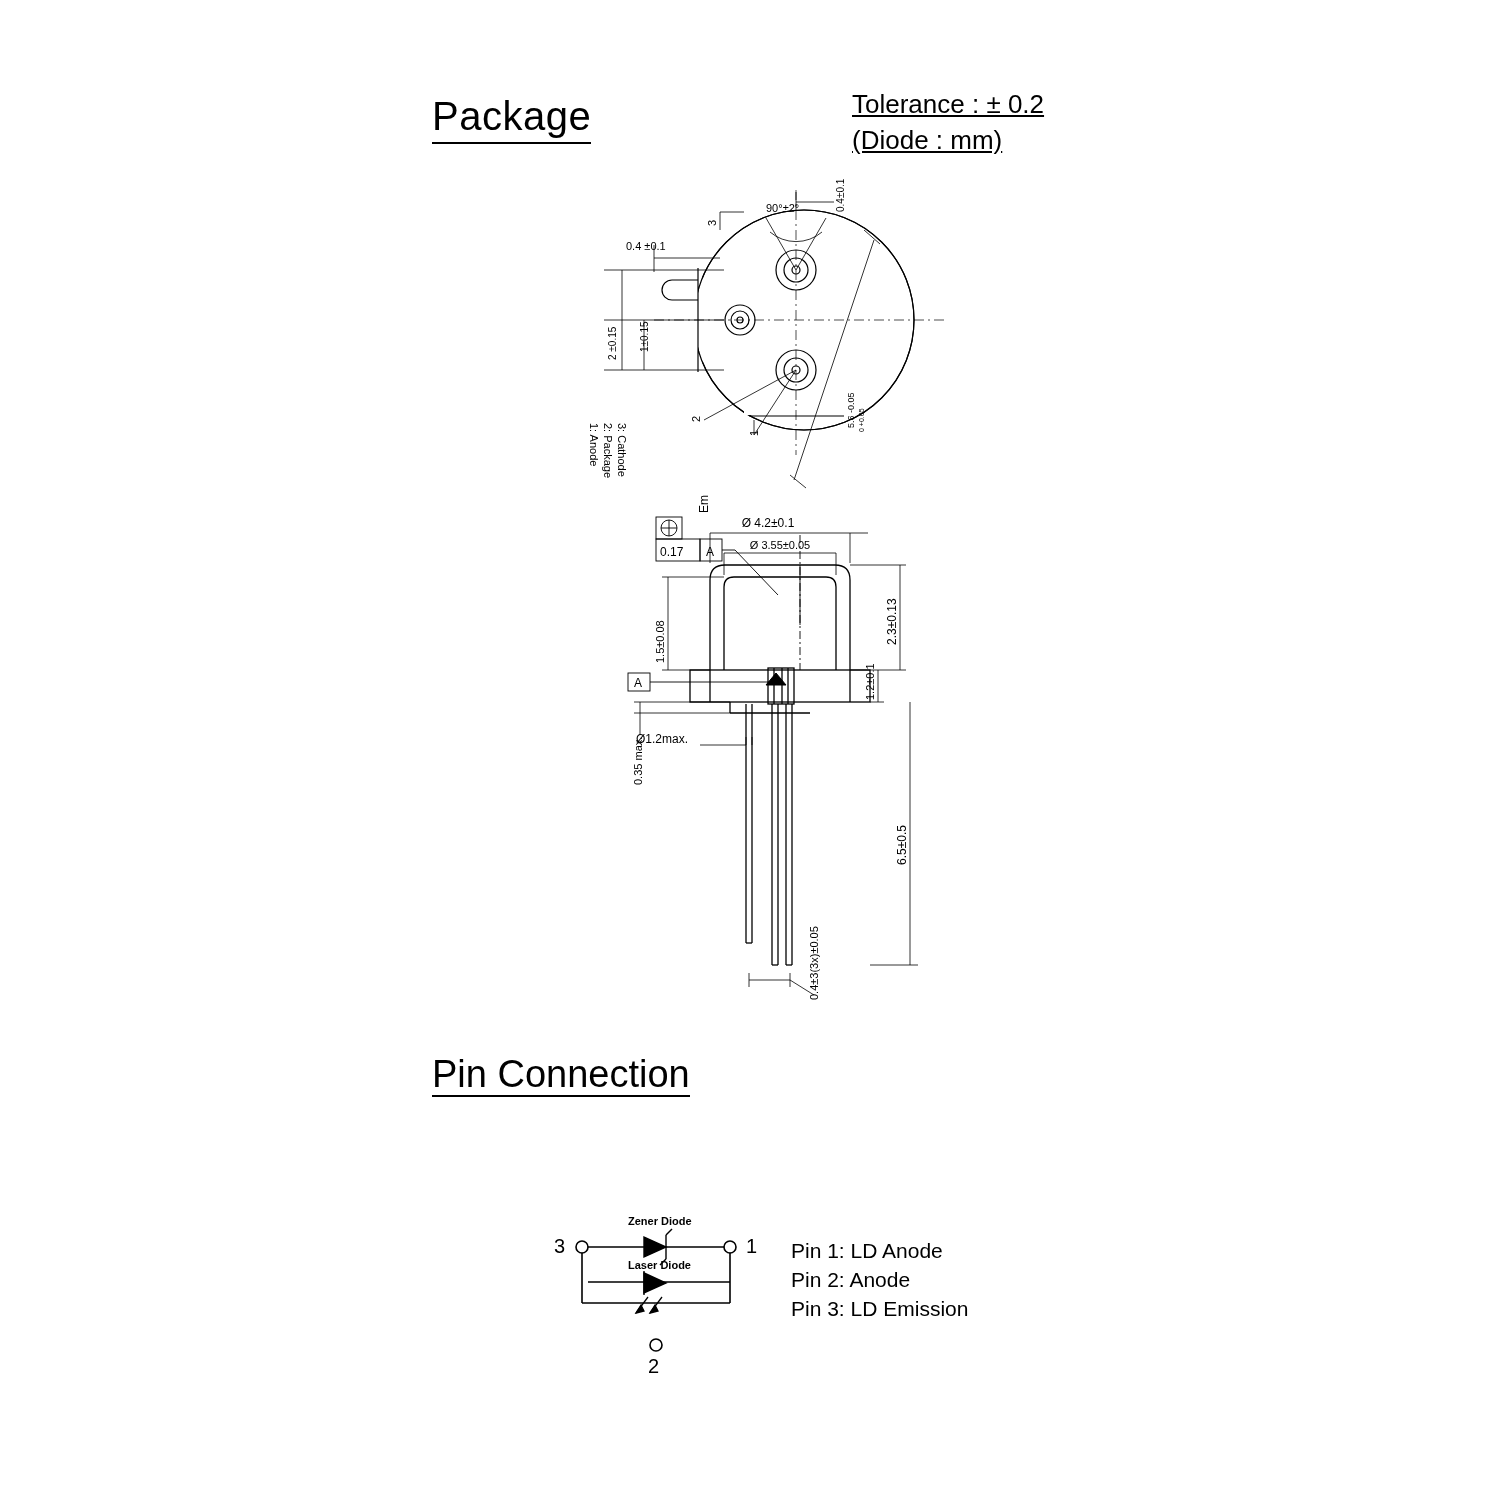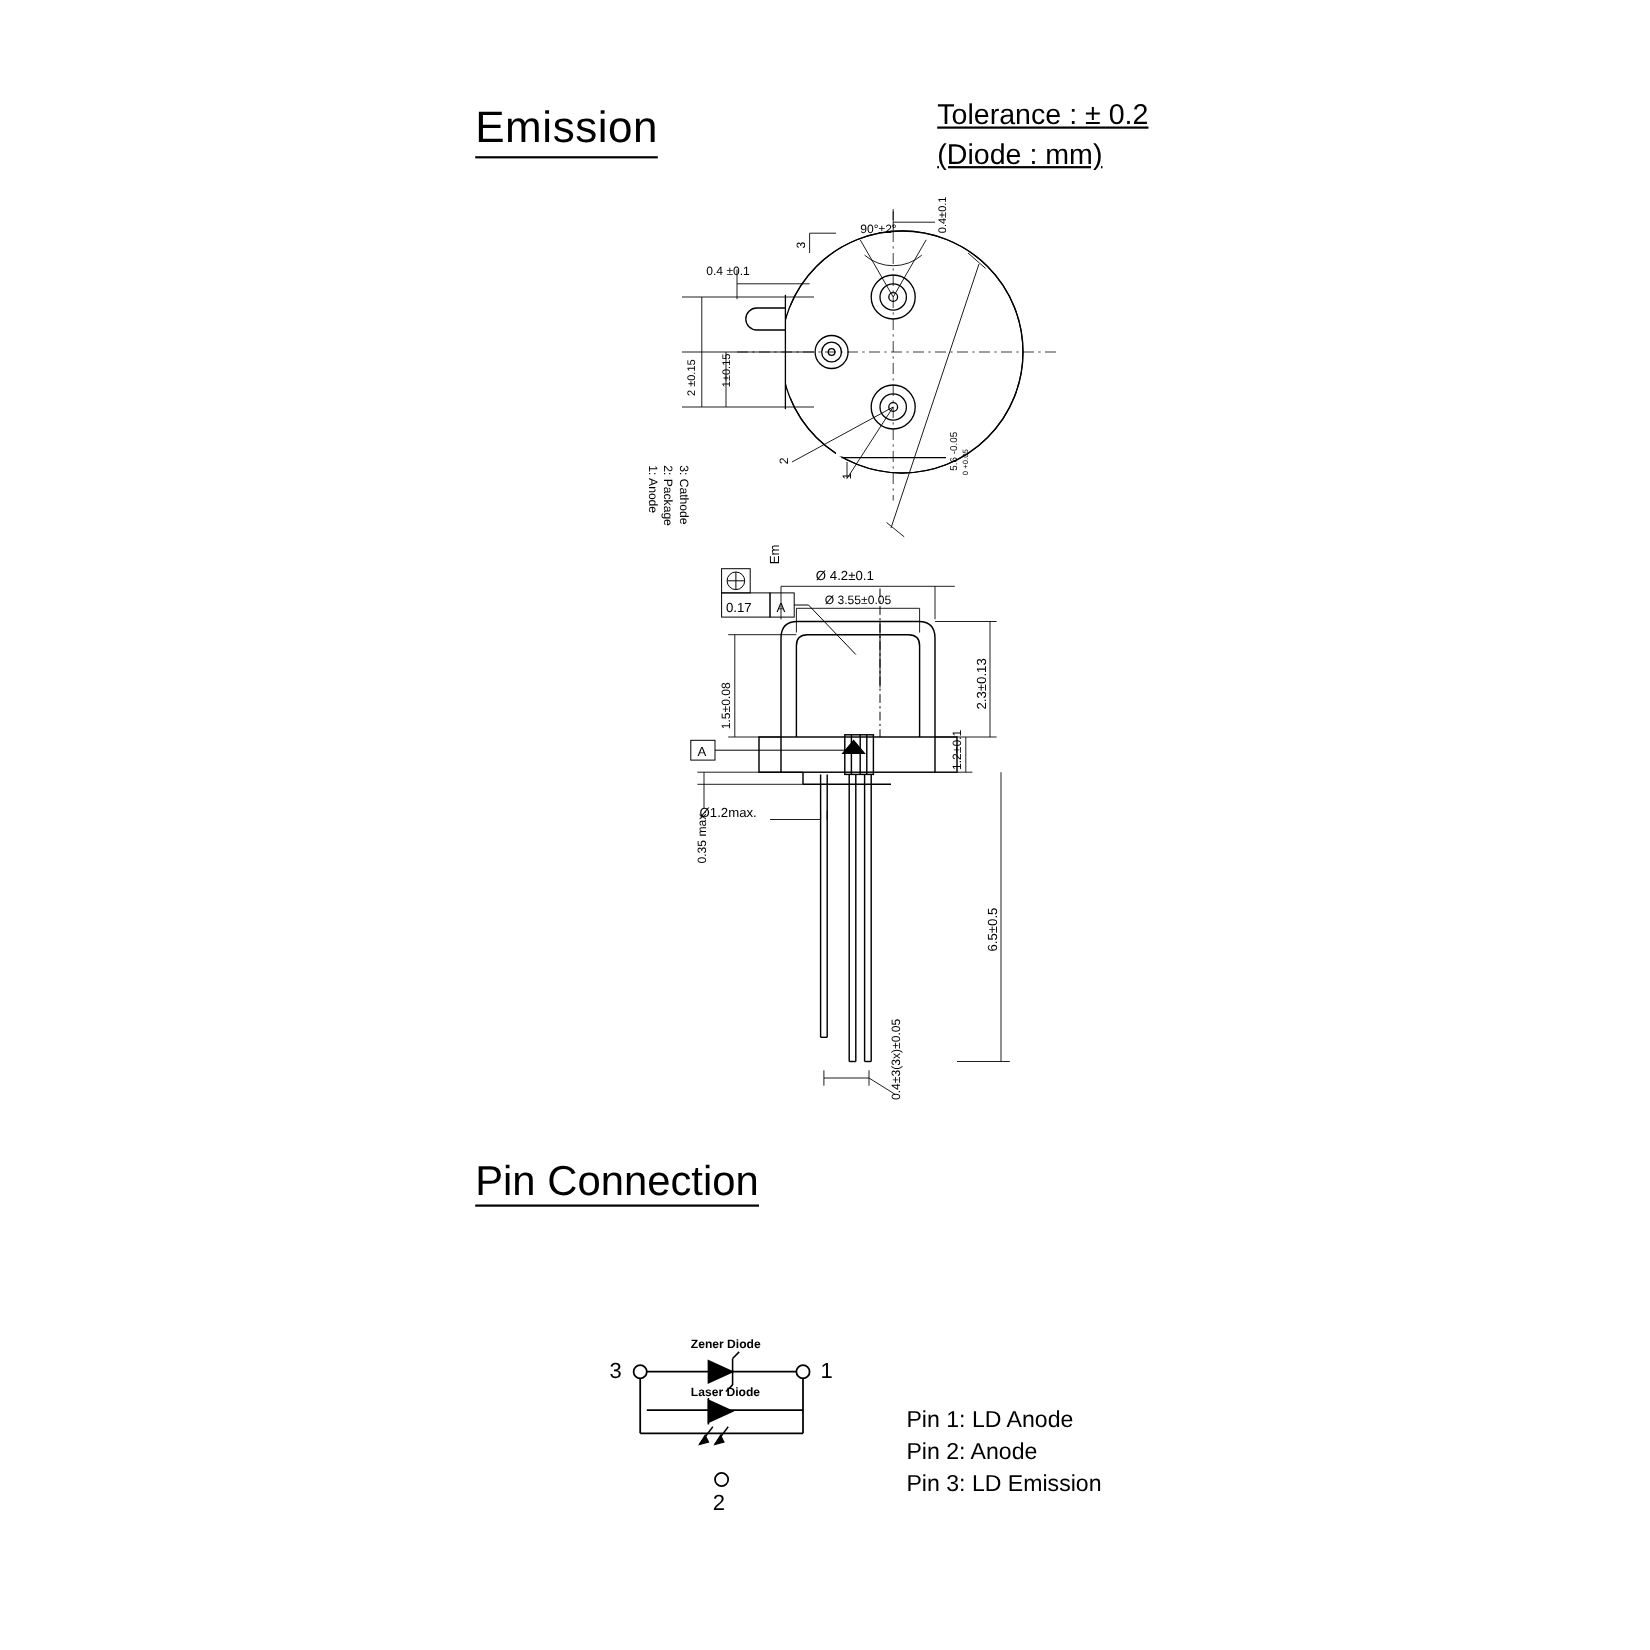--- a/index.html
+++ b/index.html
@@ -37,41 +37,40 @@
   }
   #tolerance-block {
     left: 852px; top: 86px;
     font-size: 26px;
     line-height: 36px;
     text-decoration: underline;
   }
 
   
   #pin-list {
-    left: 824px; top: 1236px;
+    left: 791px; top: 1236px;
     font-size: 21px;
     line-height: 29px;
-    margin-top: 40px;
   }
 
   
   svg { display: block; }
   .dwg text { font-family: "Liberation Sans", sans-serif; fill: #000; }
 </style>
 </head>
 <body>
 
-<div class="abs" id="package-title">Emission</div>
+<div class="abs" id="package-title">Package</div>
 
 <div class="abs" id="tolerance-block">
   <div>Tolerance : ± 0.2</div>
   <div>(Diode : mm)</div>
 </div>
 
-<div class="abs" style="left:560px; top:170px;">
+<div class="abs" style="left:544px; top:170px;">
 <svg class="dwg" width="440" height="340" viewBox="0 0 440 340">
   <g stroke="#000" fill="none" stroke-width="1.1">
 
     <path d="M 260 150 m -110 0 a 110 110 0 1 0 220 0 a 110 110 0 1 0 -220 0"></path>
 
     <line x1="153" y1="100" x2="153" y2="200" stroke-width="1.1"></line>
     <path d="M150 100 A110 110 0 0 1 150 200" stroke="#fff" stroke-width="3"></path>
     <path d="M 153 101 A 110 110 0 0 1 153 199" stroke="#fff" stroke-width="4"></path>
 
   </g>

